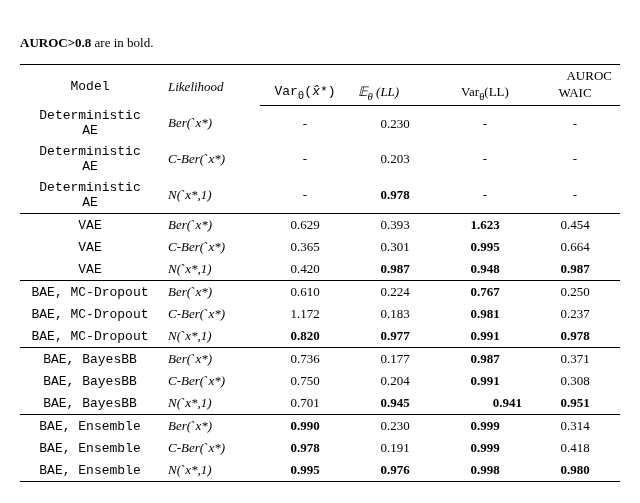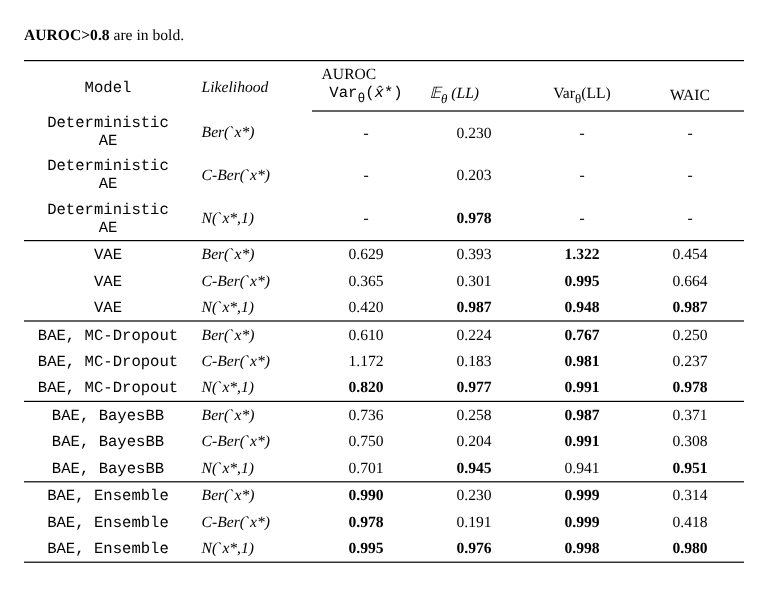--- a/index.html
+++ b/index.html
@@ -12,20 +12,21 @@
       font-family: 'Times New Roman', Times, serif;
       font-size: 13px;
       padding: 20px;
       width: 640px;
       min-height: 503px;
     }
     .caption {
       font-size: 13px;
       margin-bottom: 12px;
       line-height: 1.4;
+      margin-top: 14px;
     }
     .caption strong {
       font-weight: bold;
     }
     table {
       width: 100%;
       border-collapse: collapse;
       font-size: 13px;
     }
     th, td {
@@ -45,21 +46,21 @@
       border-bottom: none;
       font-weight: normal;
       padding-bottom: 0;
     }
     .header-bottom th {
       border-bottom: 1.5px solid #000;
       font-weight: normal;
       padding-top: 0;
     }
     .group-header {
-      text-align: left;
+      text-align: right;
       font-weight: normal;
       border-bottom: 1px solid #000;
     }
     .col-span-header {
       border-bottom: 1px solid #000;
     }
     tr.section-divider td {
       border-top: 1px solid #000;
     }
     .last-row td {
@@ -113,21 +114,21 @@
         <td>-</td>
         <td style="font-weight: bold;">0.978</td>
         <td>-</td>
         <td>-</td>
       </tr>
       <tr class="section-divider">
         <td>VAE</td>
         <td>Ber(ˋx*)</td>
         <td>0.629</td>
         <td>0.393</td>
-        <td style="font-weight: bold;">1.322</td>
+        <td style="font-weight: bold;">1.623</td>
         <td>0.454</td>
       </tr>
       <tr>
         <td>VAE</td>
         <td>C-Ber(ˋx*)</td>
         <td>0.365</td>
         <td>0.301</td>
         <td style="font-weight: bold;">0.995</td>
         <td>0.664</td>
       </tr>
@@ -160,38 +161,38 @@
         <td>N(ˋx*,1)</td>
         <td style="font-weight: bold; text-align: center;">0.820</td>
         <td style="font-weight: bold;">0.977</td>
         <td style="font-weight: bold;">0.991</td>
         <td style="font-weight: bold;">0.978</td>
       </tr>
       <tr class="section-divider">
         <td>BAE, BayesBB</td>
         <td>Ber(ˋx*)</td>
         <td>0.736</td>
-        <td>0.258</td>
+        <td>0.177</td>
         <td style="font-weight: bold;">0.987</td>
         <td>0.371</td>
       </tr>
       <tr>
         <td>BAE, BayesBB</td>
         <td>C-Ber(ˋx*)</td>
         <td>0.750</td>
         <td>0.204</td>
         <td style="font-weight: bold;">0.991</td>
         <td>0.308</td>
       </tr>
       <tr>
         <td>BAE, BayesBB</td>
         <td>N(ˋx*,1)</td>
         <td>0.701</td>
         <td style="font-weight: bold;">0.945</td>
-        <td style="font-weight: normal;">0.941</td>
+        <td style="font-weight: bold; text-align: right;">0.941</td>
         <td style="font-weight: bold;">0.951</td>
       </tr>
       <tr class="section-divider">
         <td>BAE, Ensemble</td>
         <td>Ber(ˋx*)</td>
         <td style="font-weight: bold;">0.990</td>
         <td>0.230</td>
         <td style="font-weight: bold;">0.999</td>
         <td>0.314</td>
       </tr>

